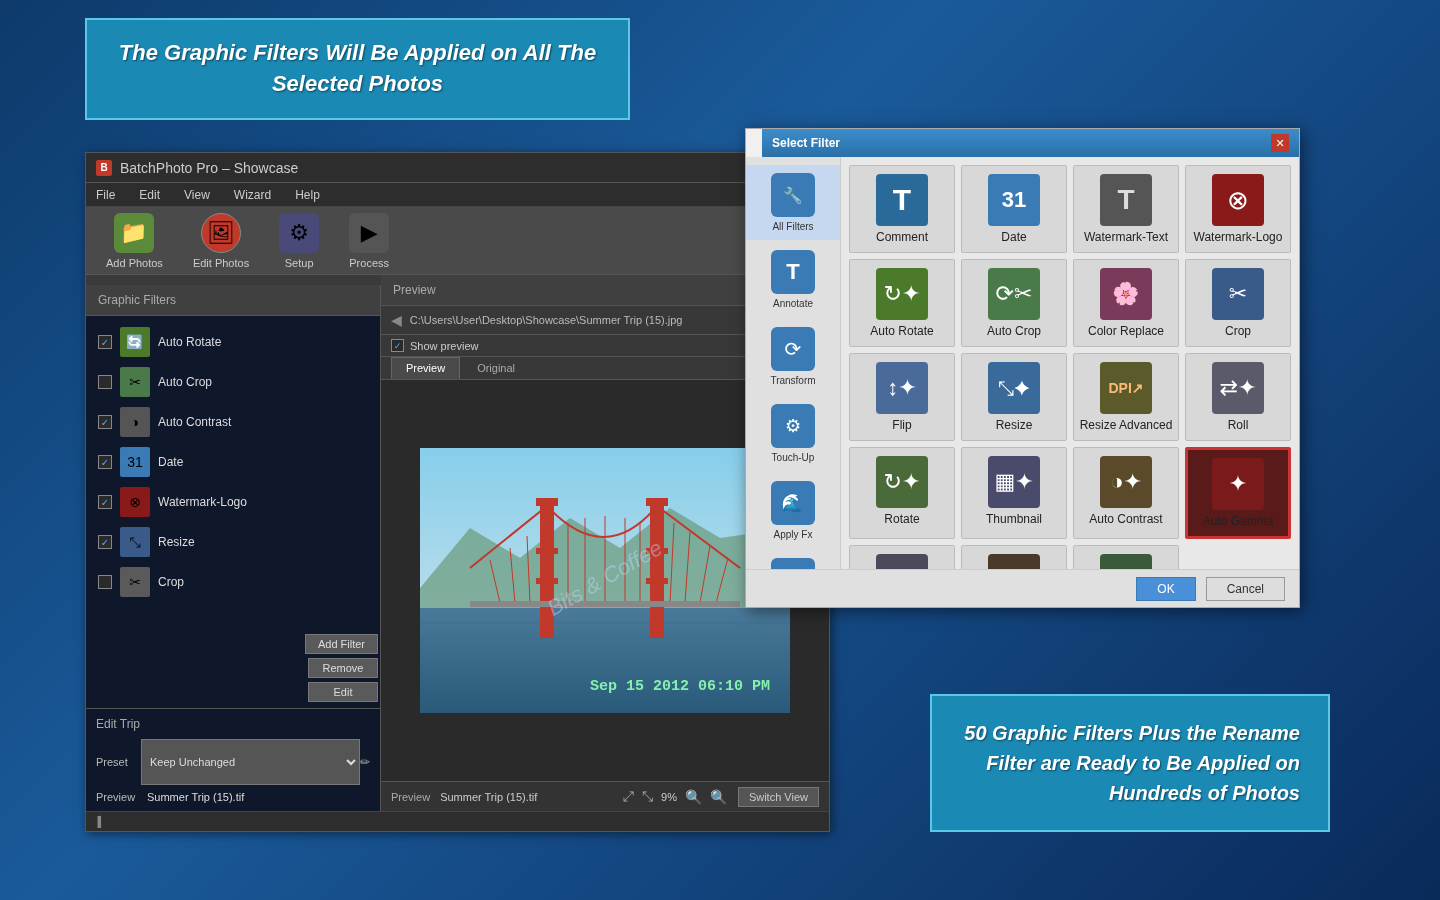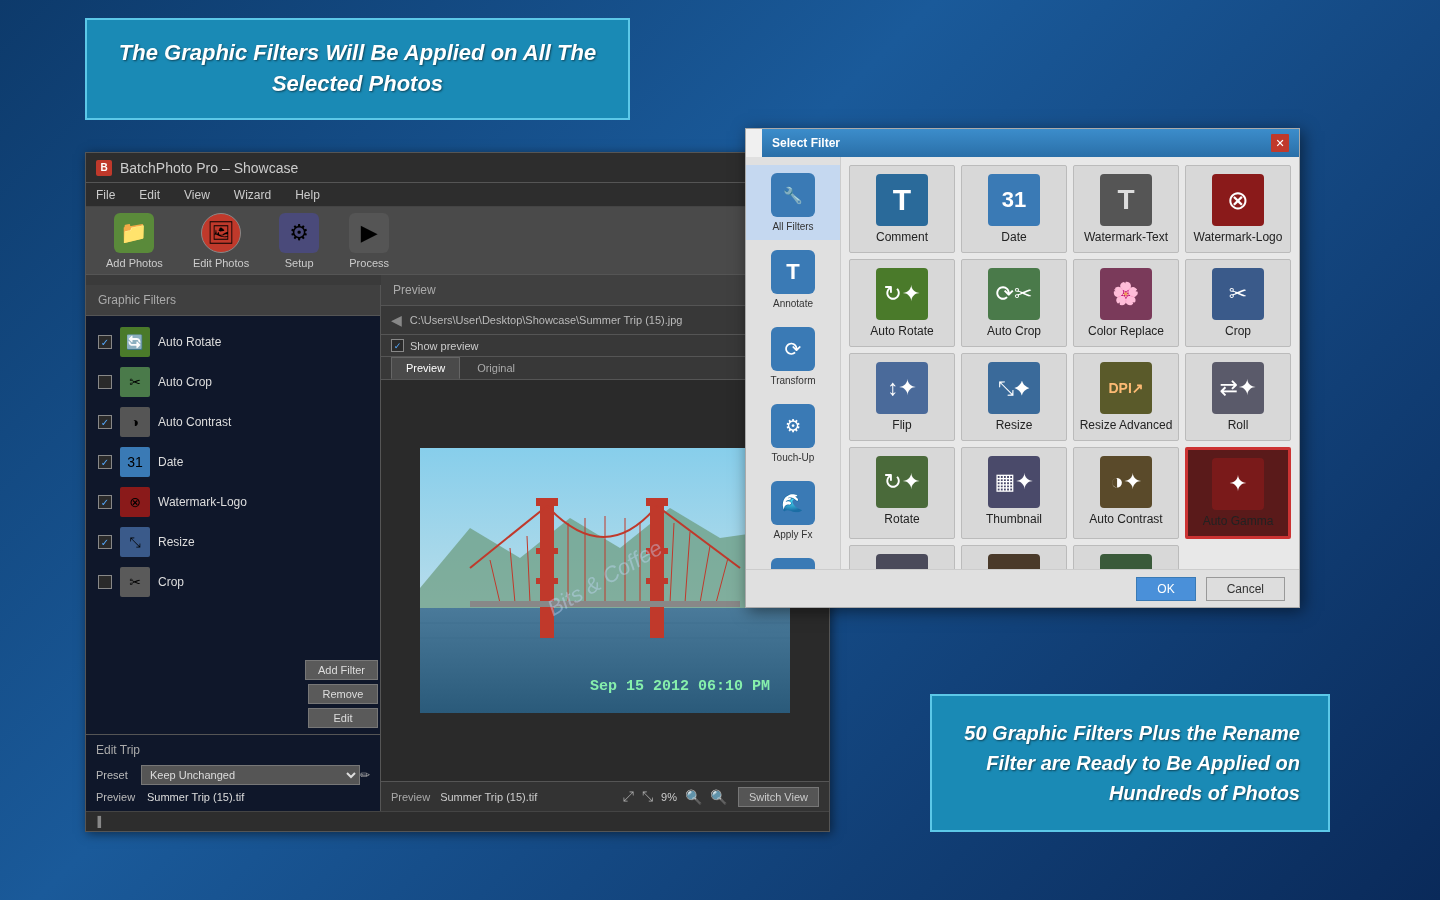--- a/index.html
+++ b/index.html
@@ -246,21 +246,21 @@
     .preset-label {
       color: #bbb;
       font-size: 11px;
       width: 45px;
     }
     .preset-select {
       background: #555;
       border: 1px solid #777;
       color: #ddd;
       font-size: 11px;
-      padding: 2px 4px;
+      padding: 15px 4px;
       flex: 1;
     }
     .preset-edit-icon {
       color: #aaa;
       font-size: 12px;
       cursor: pointer;
     }
     .preview-row {
       display: flex;
       align-items: center;

